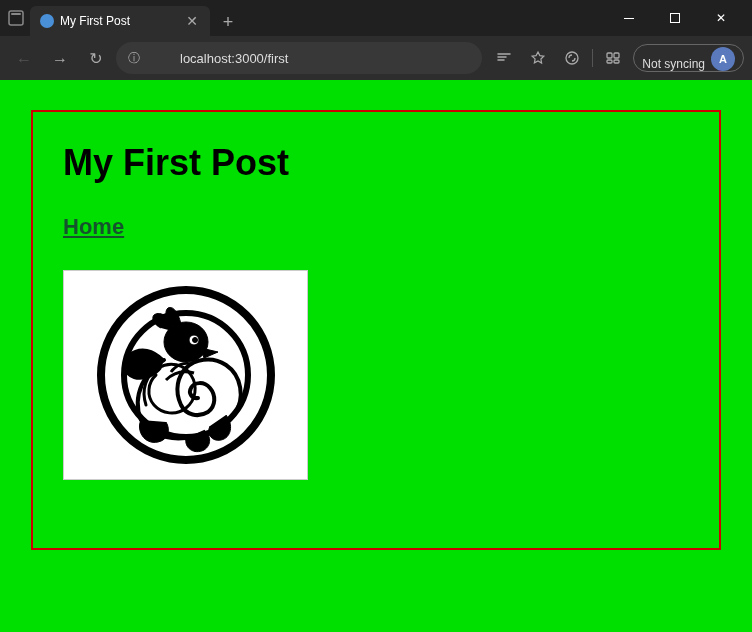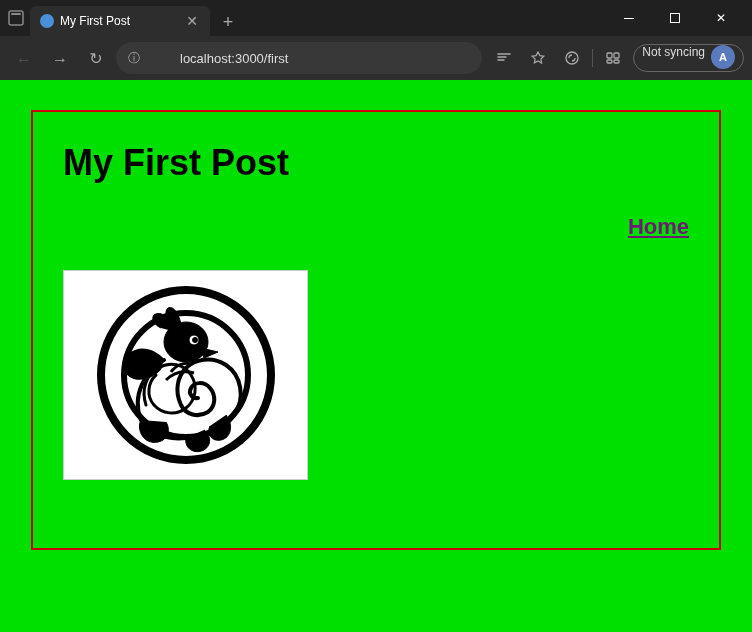--- a/index.html
+++ b/index.html
@@ -96,21 +96,21 @@
       width: 28px; height: 28px;
       display: flex; align-items: center; justify-content: center;
       border-radius: 50%; cursor: pointer; color: #aaa; font-size: 14px;
     }
     .divider-v { width: 1px; height: 18px; background: #555; }
     .sync-btn {
       height: 28px;
       background: transparent;
       border: 1px solid #666;
       border-radius: 14px;
-      display: flex; align-items: flex-start;
+      display: flex; align-items: flex-end;
       padding: 0 8px;
       gap: 6px;
       color: #ddd;
       font-size: 12px;
       cursor: pointer;
     }
     .profile-avatar {
       width: 24px; height: 24px;
       background: #5a7abd;
       border-radius: 50%;
@@ -137,26 +137,25 @@
     }
     .post-title {
       font-size: 36px;
       font-weight: bold;
       color: #000;
       margin-bottom: 30px;
     }
     .home-link {
       font-size: 22px;
       font-weight: bold;
-      color: #701a75;
+      color: #14532d;
       text-decoration: underline;
       cursor: pointer;
       display: block;
       margin-bottom: 30px;
-      text-align: right;
     }
     .post-image {
       width: 245px;
       height: 210px;
       background: white;
       border: 1px solid #ccc;
       display: flex; align-items: center; justify-content: center;
       overflow: hidden;
     }
   </style>

